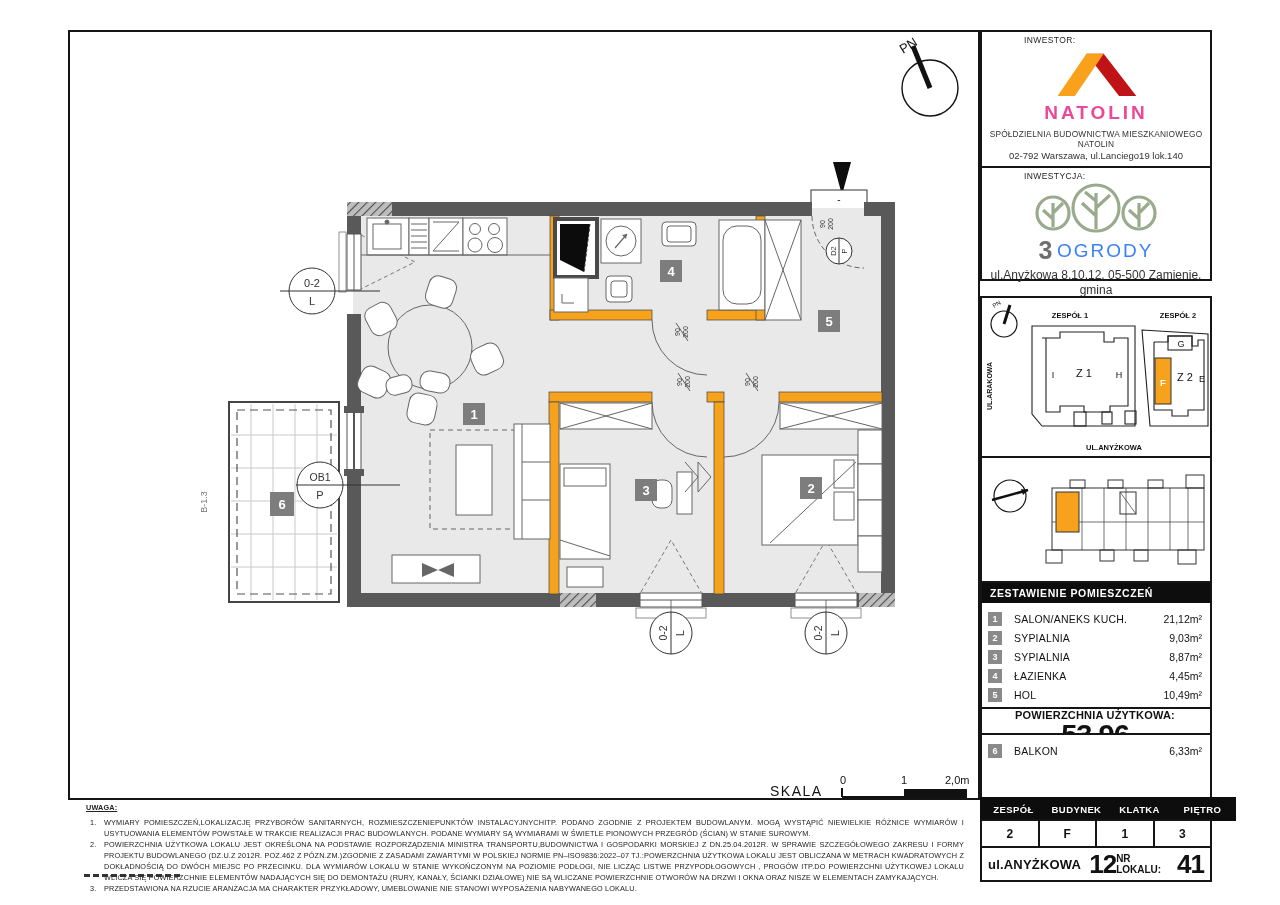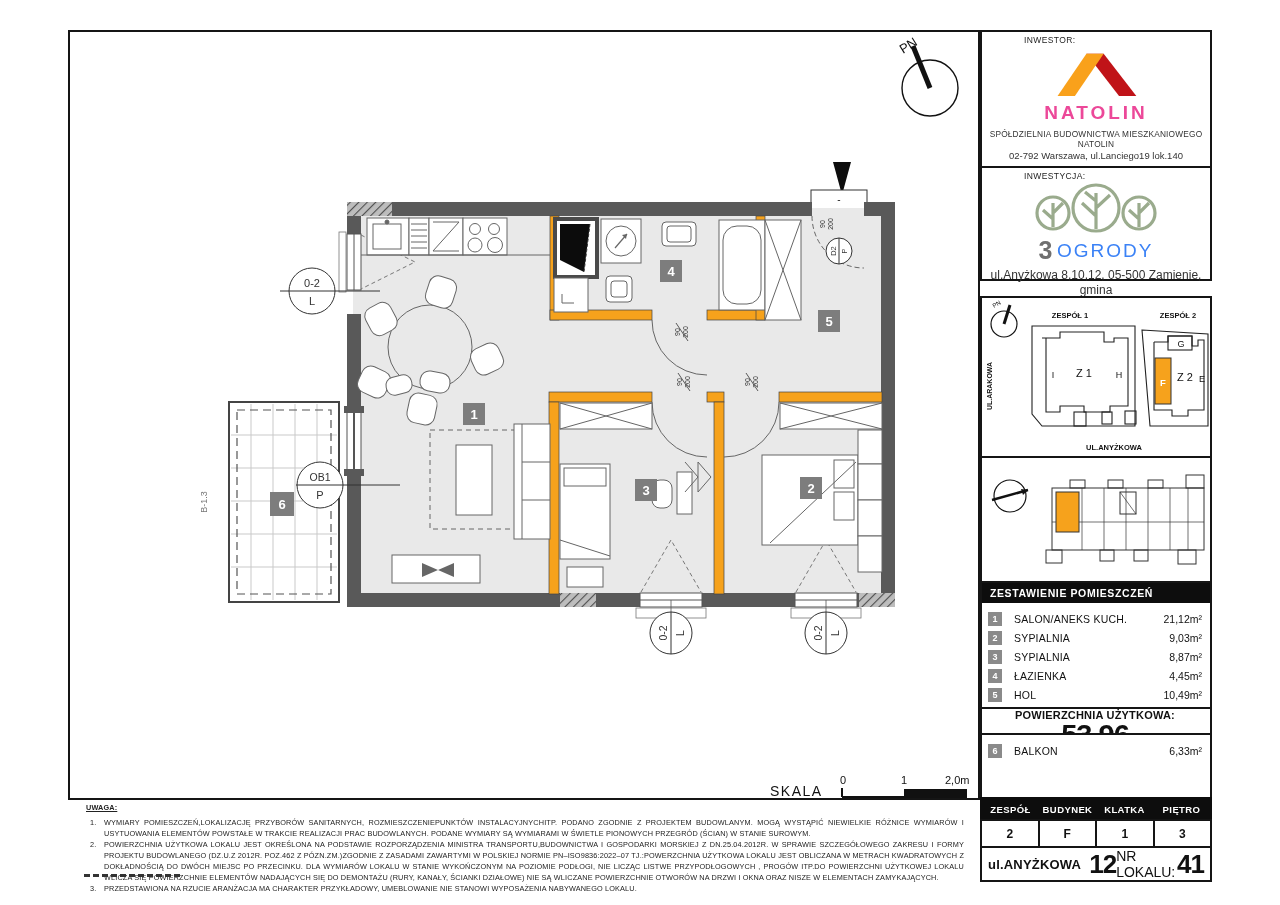--- a/index.html
+++ b/index.html
@@ -30,21 +30,21 @@
   
   .loc-head{display:flex;height:100%;}
   .loc-head div{flex:1;color:#fff;font-size:9.5px;font-weight:bold;letter-spacing:.4px;
                 display:flex;align-items:center;justify-content:center;}
   .loc-vals{display:flex;height:100%;}
   .loc-vals div{flex:1;font-size:12px;font-weight:bold;display:flex;align-items:center;justify-content:center;
                 border-right:2px solid #151515;}
   .loc-vals div:last-child{border-right:none;}
   .addr-street{font-size:13px;font-weight:bold;letter-spacing:.2px;}
   .addr-num{font-size:26px;font-weight:bold;margin-left:8px;letter-spacing:-1px;}
-  .addr-lokal{font-size:14px;font-weight:normal;}
+  .addr-lokal{font-size:10px;font-weight:bold;}
   
   .notes{position:absolute;left:86px;top:803px;width:878px;font-size:7.3px;line-height:1.5;
          color:#222;letter-spacing:.15px;}
   .notes .t{font-weight:bold;margin-bottom:4px;text-decoration:underline;}
   .note-item{display:flex;margin-bottom:0;}
   .note-item .n{flex:0 0 14px;padding-left:4px;}
   .note-item .tx{flex:1;text-align:justify;}
   .dash-artifact{position:absolute;left:84px;top:874px;width:96px;border-top:3px dashed #333;}
   svg text{font-family:"Liberation Sans",sans-serif;}
 </style>
@@ -466,21 +466,21 @@
   </div>
 
   <div class="box" style="left:980px;top:733px;width:232px;height:66px;">
     <div class="room-row" style="top:6px;">
       <span class="badge">6</span>
       <span class="room-name">BALKON</span>
       <span class="room-area">6,33m²</span>
     </div>
   </div>
 
-  <div class="box" style="left:980px;top:797px;width:232px;height:24px;background:#0d0d0d;border-color:#0d0d0d;">
+  <div class="box" style="left:980px;top:797px;width:256px;height:24px;background:#0d0d0d;border-color:#0d0d0d;">
     <div class="loc-head">
       <div>ZESPÓŁ</div>
       <div>BUDYNEK</div>
       <div>KLATKA</div>
       <div>PIĘTRO</div>
     </div>
   </div>
   <div class="box" style="left:980px;top:819px;width:232px;height:29px;">
     <div class="loc-vals">
       <div>2</div>

